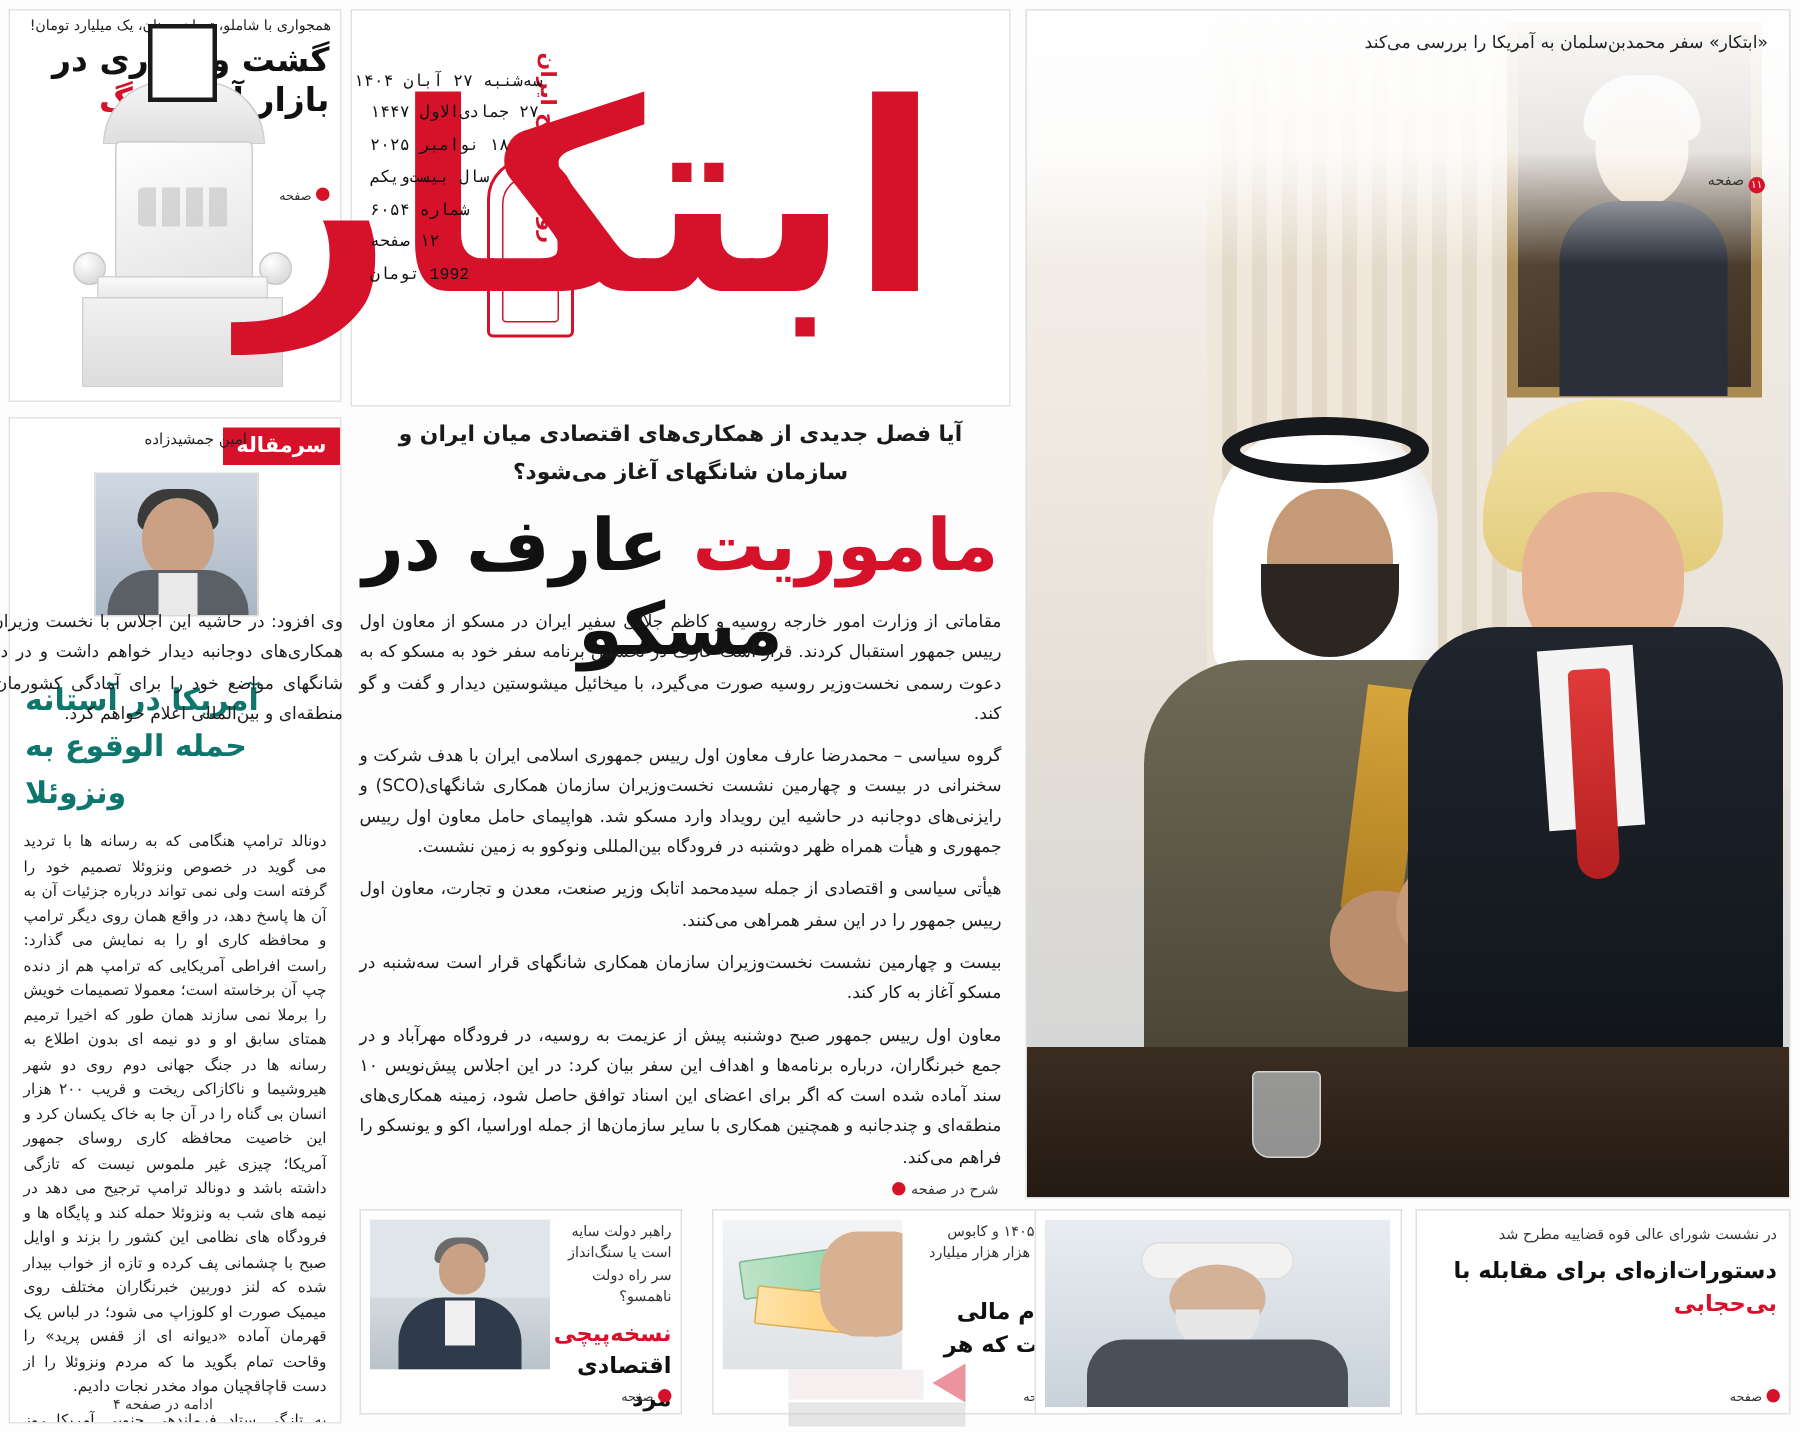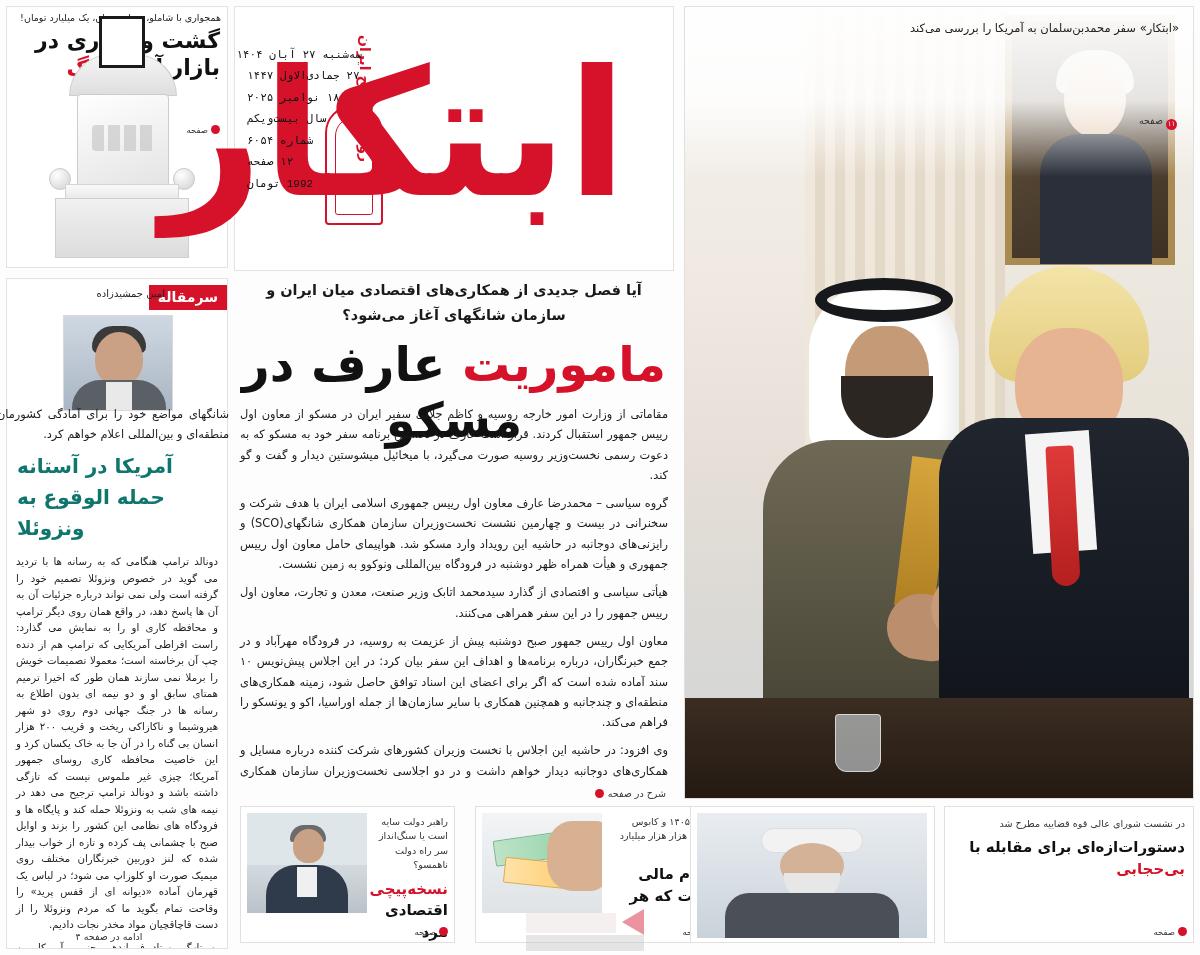--- a/index.html
+++ b/index.html
@@ -448,21 +448,22 @@
     <div class="kicker">آیا فصل جدیدی از همکاری‌های اقتصادی میان ایران و سازمان شانگهای آغاز می‌شود؟</div>
 
     <div class="lead-title">
       <span class="red">ماموریت</span>
       <span>عارف در مسکو</span>
     </div>
 
     <div class="lead-body">
       <p>مقاماتی از وزارت امور خارجه روسیه و کاظم جلالی سفیر ایران در مسکو از معاون اول رییس جمهور استقبال کردند. قرار است عارف در نخستین برنامه سفر خود به مسکو که به دعوت رسمی نخست‌وزیر روسیه صورت می‌گیرد، با میخائیل میشوستین دیدار و گفت و گو کند.</p>
       <p>گروه سیاسی – محمدرضا عارف معاون اول رییس جمهوری اسلامی ایران با هدف شرکت و سخنرانی در بیست و چهارمین نشست نخست‌وزیران سازمان همکاری شانگهای(SCO) و رایزنی‌های دوجانبه در حاشیه این رویداد وارد مسکو شد. هواپیمای حامل معاون اول رییس جمهوری و هیأت همراه ظهر دوشنبه در فرودگاه بین‌المللی ونوکوو به زمین نشست.</p>
-      <p>هیأتی سیاسی و اقتصادی از گذارد سیدمحمد اتابک وزیر صنعت، معدن و تجارت، معاون اول رییس جمهور را در این سفر همراهی می‌کنند.</p>
+      <p>هیأتی سیاسی و اقتصادی از جمله سیدمحمد اتابک وزیر صنعت، معدن و تجارت، معاون اول رییس جمهور را در این سفر همراهی می‌کنند.</p>
+      <p>بیست و چهارمین نشست نخست‌وزیران سازمان همکاری شانگهای قرار است سه‌شنبه در مسکو آغاز به کار کند.</p>
       <p>معاون اول رییس جمهور صبح دوشنبه پیش از عزیمت به روسیه، در فرودگاه مهرآباد و در جمع خبرنگاران، درباره برنامه‌ها و اهداف این سفر بیان کرد: در این اجلاس پیش‌نویس ۱۰ سند آماده شده است که اگر برای اعضای این اسناد توافق حاصل شود، زمینه همکاری‌های منطقه‌ای و چندجانبه و همچنین همکاری با سایر سازمان‌ها از جمله اوراسیا، اکو و یونسکو را فراهم می‌کند.</p>
       <p>وی افزود: در حاشیه این اجلاس با نخست وزیران کشورهای شرکت کننده درباره مسایل و همکاری‌های دوجانبه دیدار خواهم داشت و در دو اجلاسی نخست‌وزیران سازمان همکاری شانگهای مواضع خود را برای آمادگی کشورمان در خصوص توسعه همکاری‌ها و مسایل منطقه‌ای و بین‌المللی اعلام خواهم کرد.</p>
     </div>
 
     <div class="lead-more">
       <span>شرح در صفحه</span><span class="dot"></span>
     </div>
   </div>
 
   <div class="box right-col">

